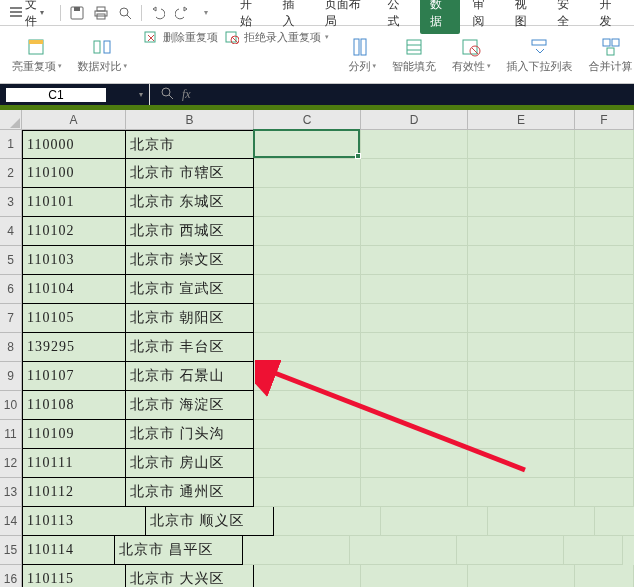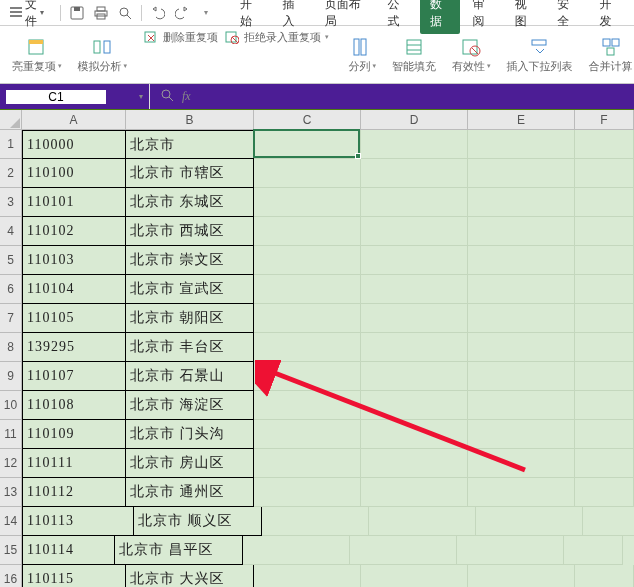--- a/index.html
+++ b/index.html
@@ -21,21 +21,21 @@
 .rgroup{display:flex;flex-direction:row;align-items:center;justify-content:flex-start;padding:0 6px;height:100%;}
 .rgroup .big{display:flex;flex-direction:column;align-items:center;gap:1px;cursor:pointer;padding:2px;}
 .rgroup .big .ico{width:22px;height:22px;display:flex;align-items:center;justify-content:center;}
 .rgroup .txt{font-size:11px;color:#666;white-space:nowrap;display:flex;align-items:center;gap:2px;}
 .rgroup .dd{font-size:7px;color:#888;}
 .rsep{width:1px;height:46px;background:#e0e0e0;margin:4px 2px;}
 .rgroup.stack{align-items:flex-start;justify-content:center;gap:2px;}
 .rgroup.stack .hitem{display:flex;align-items:center;gap:4px;font-size:11px;color:#666;cursor:pointer;white-space:nowrap;padding:1px 2px;}
 .rgroup.stack .hitem .sico{width:16px;height:16px;display:flex;align-items:center;justify-content:center;font-size:11px;}
 
-.fxbar{height:26px;background:#4c1d95;display:flex;align-items:center;border-bottom:1px solid #4d7c0f;}
+.fxbar{height:26px;background:#0f172a;display:flex;align-items:center;border-bottom:5px solid #4d7c0f;}
 .namebox{width:150px;height:100%;display:flex;align-items:center;justify-content:space-between;padding:0 6px;border-right:1px solid #e0e0e0;}
 .namebox input{border:none;outline:none;width:100px;text-align:center;font-size:12px;}
 .fxicons{display:flex;align-items:center;gap:8px;padding:0 10px;color:#888;}
 .fxinput{flex:1;padding:0 6px;}
 
 .grid{position:relative;background:#d9ead3;}
 .corner{position:absolute;left:0;top:0;width:22px;height:20px;background:#e8e8e8;border-right:1px solid #bbb;border-bottom:1px solid #bbb;display:flex;align-items:flex-end;justify-content:flex-end;}
 .corner svg{margin:0 1px 1px 0;}
 .colhdrs{position:absolute;left:22px;top:0;height:20px;display:flex;}
 .ch{background:#e8e8e8;border-right:1px solid #bbb;border-bottom:1px solid #bbb;display:flex;align-items:center;justify-content:center;font-size:12px;color:#555;}
@@ -132,21 +132,21 @@
   </div>
   <div class="rgroup">
     <div class="big">
       <span class="ico">
           <svg width="20" height="20" viewBox="0 0 20 20">
             <rect x="2" y="4" width="6" height="12" fill="none" stroke="#4a8"></rect>
             <rect x="12" y="4" width="6" height="12" fill="none" stroke="#48c"></rect>
           </svg>
         </span>
       <span class="txt">
-          <span>模拟分析</span>
+          <span>数据对比</span>
           <span class="dd">▾</span>
         </span>
     </div>
   </div>
   <div class="rgroup stack">
     <div class="hitem">
       <span class="sico">
           <svg width="14" height="14" viewBox="0 0 14 14">
             <rect x="1" y="2" width="10" height="10" fill="none" stroke="#4a8"></rect>
             <path d="M4 5l6 6M10 5l-6 6" stroke="#c44"></path>
@@ -400,21 +400,21 @@
       </div>
       <div class="row">
         <div class="cell ab leftedge" style="width: 104px;">110112</div>
         <div class="cell ab" style="width: 128px;">北京市 通州区</div>
         <div class="cell" style="width: 107px;"></div>
         <div class="cell" style="width: 107px;"></div>
         <div class="cell" style="width: 107px;"></div>
         <div class="cell" style="width: 59px;"></div>
       </div>
       <div class="row">
-        <div class="cell ab leftedge" style="width: 112px;">110113</div>
+        <div class="cell ab leftedge" style="width: 124px;">110113</div>
         <div class="cell ab" style="width: 128px;">北京市 顺义区</div>
         <div class="cell" style="width: 107px;"></div>
         <div class="cell" style="width: 107px;"></div>
         <div class="cell" style="width: 107px;"></div>
         <div class="cell" style="width: 59px;"></div>
       </div>
       <div class="row">
         <div class="cell ab leftedge" style="width: 93px;">110114</div>
         <div class="cell ab" style="width: 128px;">北京市 昌平区</div>
         <div class="cell" style="width: 107px;"></div>

